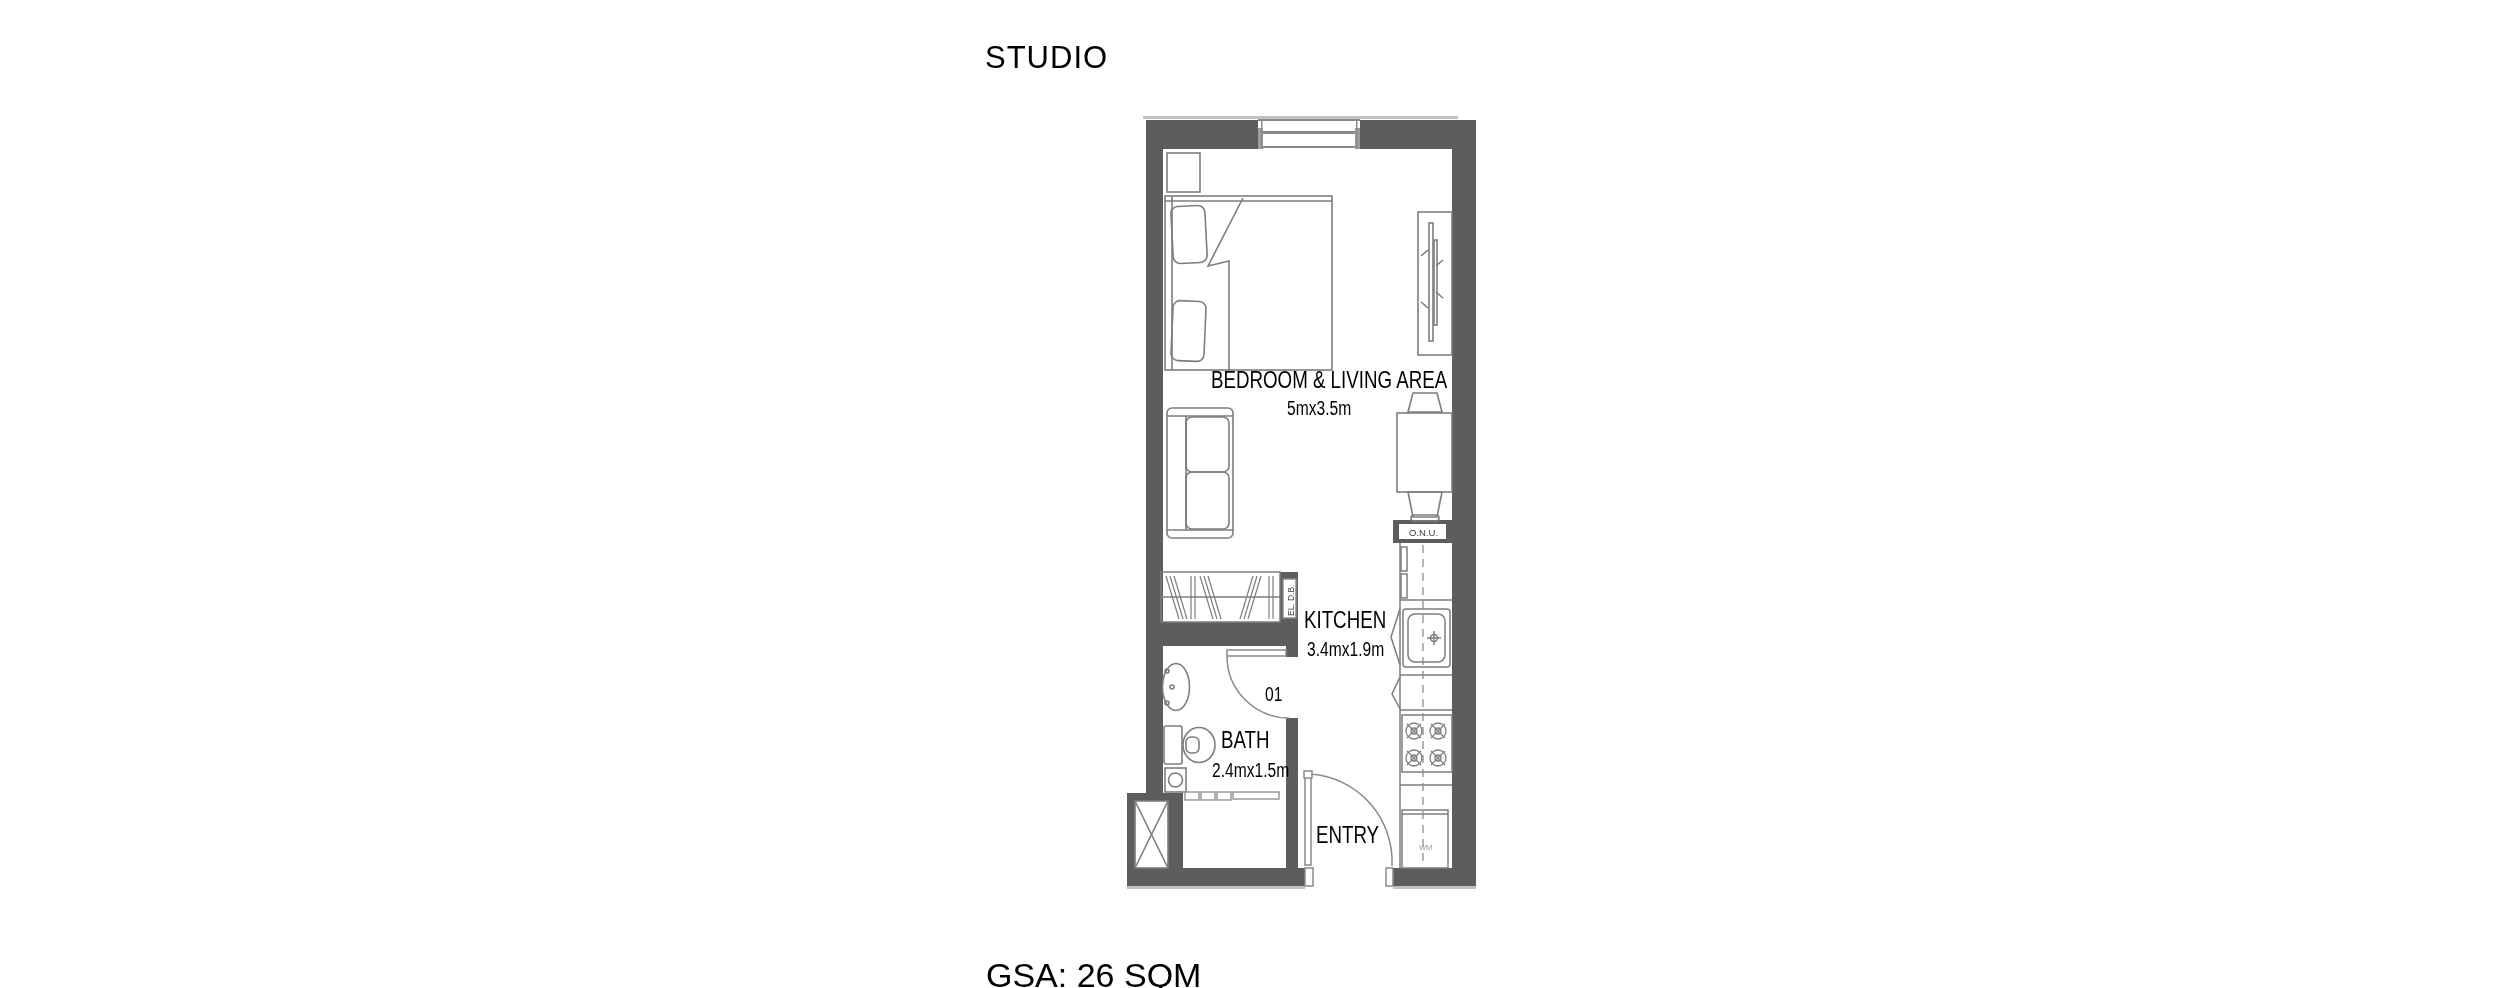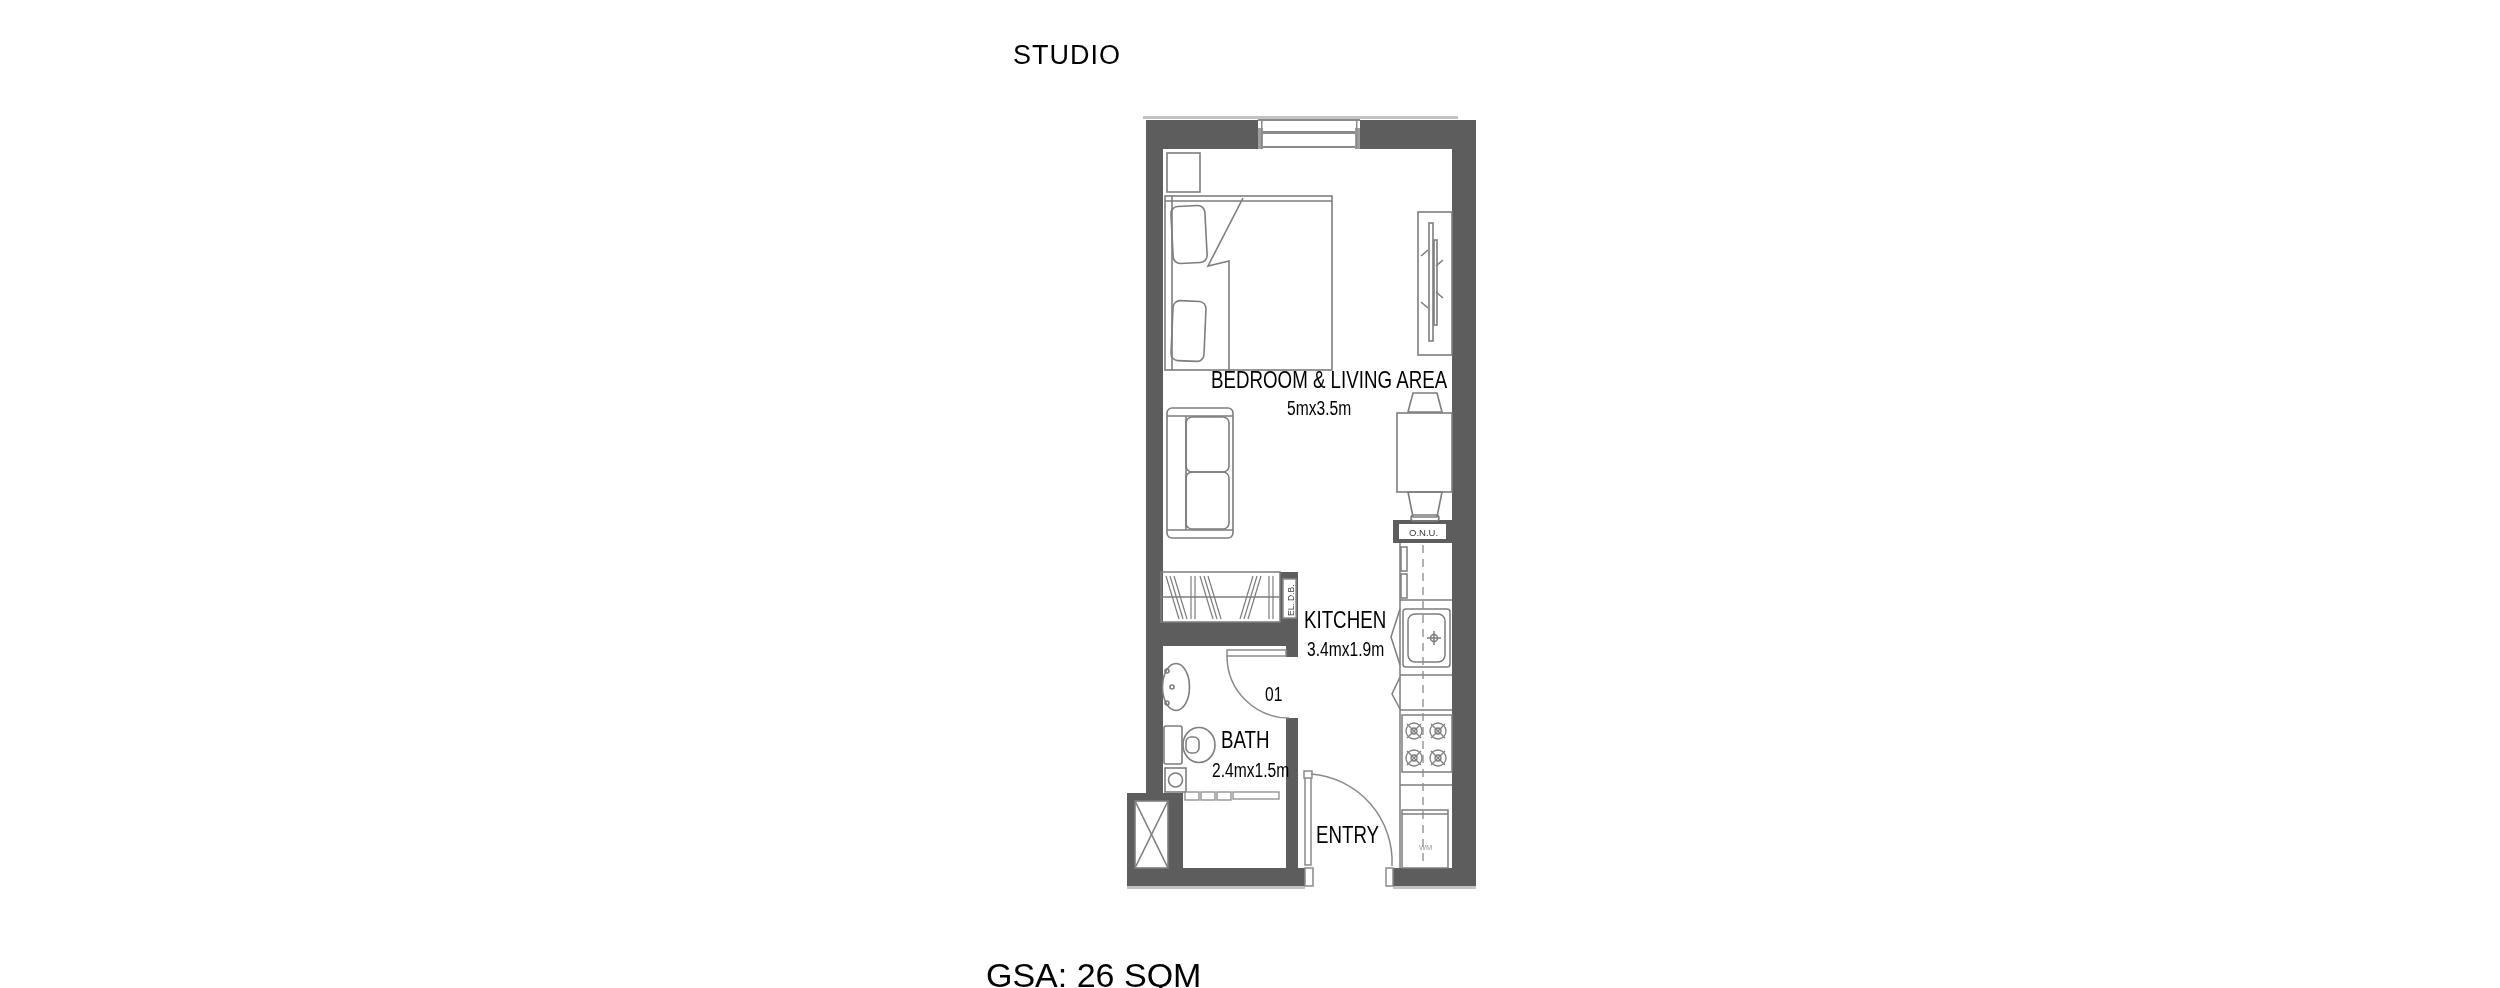--- a/index.html
+++ b/index.html
@@ -1,20 +1,20 @@
 <!DOCTYPE html>
 <html><head>
 <meta charset="utf-8">
 <style>
   html,body{margin:0;padding:0;background:#ffffff;}
   .canvas{position:relative;width:2500px;height:988px;background:#ffffff;overflow:hidden;
           font-family:"Liberation Sans",sans-serif;}
   .plan-svg{position:absolute;left:0;top:0;width:2500px;height:988px;}
   .txt{position:absolute;color:#000;line-height:1;white-space:nowrap;}
-  .big{font-size:27px;letter-spacing:1px;margin-left:28px;}
+  .big{font-size:31px;letter-spacing:1px;}
   .big2{font-size:34px;}
   .room{font-size:24px;transform:scaleX(0.78);transform-origin:left top;}
   .dim{font-size:20px;transform:scaleX(0.78);transform-origin:left top;}
 </style>
 </head>
 <body>
 
 <div class="canvas">
 
   <svg class="plan-svg" viewBox="0 0 2500 988">

